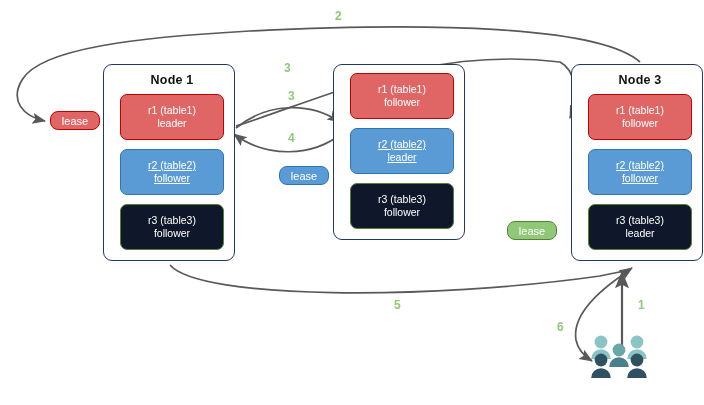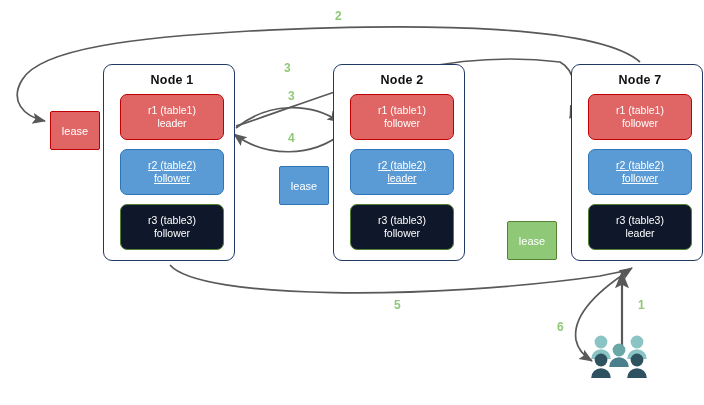--- a/index.html
+++ b/index.html
@@ -54,27 +54,27 @@
     box-sizing: border-box;
   }
   .replica:last-child { margin-bottom: 0; }
   .replica .ln { display: block; }
   .rep-red   { background: #e06666; border: 1.6px solid #c00000; }
   .rep-blue  { background: #5b9bd5; border: 1.6px solid #2e75b6; text-decoration: underline; }
   .rep-green { background: #0f172a; border: 1.6px solid #548235; }
 
   .lease {
     position: absolute;
-    border-radius: 2px;
+    border-radius: 8px;
     font-size: 11px;
     color: #ffffff;
     display: flex;
     align-items: center;
     justify-content: center;
-    height: 39px;
+    height: 19px;
     width: 50px;
     box-sizing: border-box;
   }
   .lease-red   { background: #e06666; border: 1.6px solid #c00000; }
   .lease-blue  { background: #5b9bd5; border: 1.6px solid #2e75b6; }
   .lease-green { background: #8fc977; border: 1.6px solid #548235; }
 
   .edge-label {
     position: absolute;
     font-size: 12px;
@@ -128,38 +128,37 @@
       <span class="ln">r2 (table2)</span>
       <span class="ln">follower</span>
     </div>
     <div class="replica rep-green">
       <span class="ln">r3 (table3)</span>
       <span class="ln">follower</span>
     </div>
   </div>
 
   <div class="node" style="left:333px; top:64px;">
-    <div class="node-title">Node 2</div>
 
     <div class="replica rep-red">
       <span class="ln">r1 (table1)</span>
       <span class="ln">follower</span>
     </div>
     <div class="replica rep-blue">
       <span class="ln">r2 (table2)</span>
       <span class="ln">leader</span>
     </div>
     <div class="replica rep-green">
       <span class="ln">r3 (table3)</span>
       <span class="ln">follower</span>
     </div>
   </div>
 
   <div class="node" style="left:571px; top:64px;">
-    <div class="node-title">Node 7</div>
+    <div class="node-title">Node 3</div>
 
     <div class="replica rep-red">
       <span class="ln">r1 (table1)</span>
       <span class="ln">follower</span>
     </div>
     <div class="replica rep-blue">
       <span class="ln">r2 (table2)</span>
       <span class="ln">follower</span>
     </div>
     <div class="replica rep-green">

